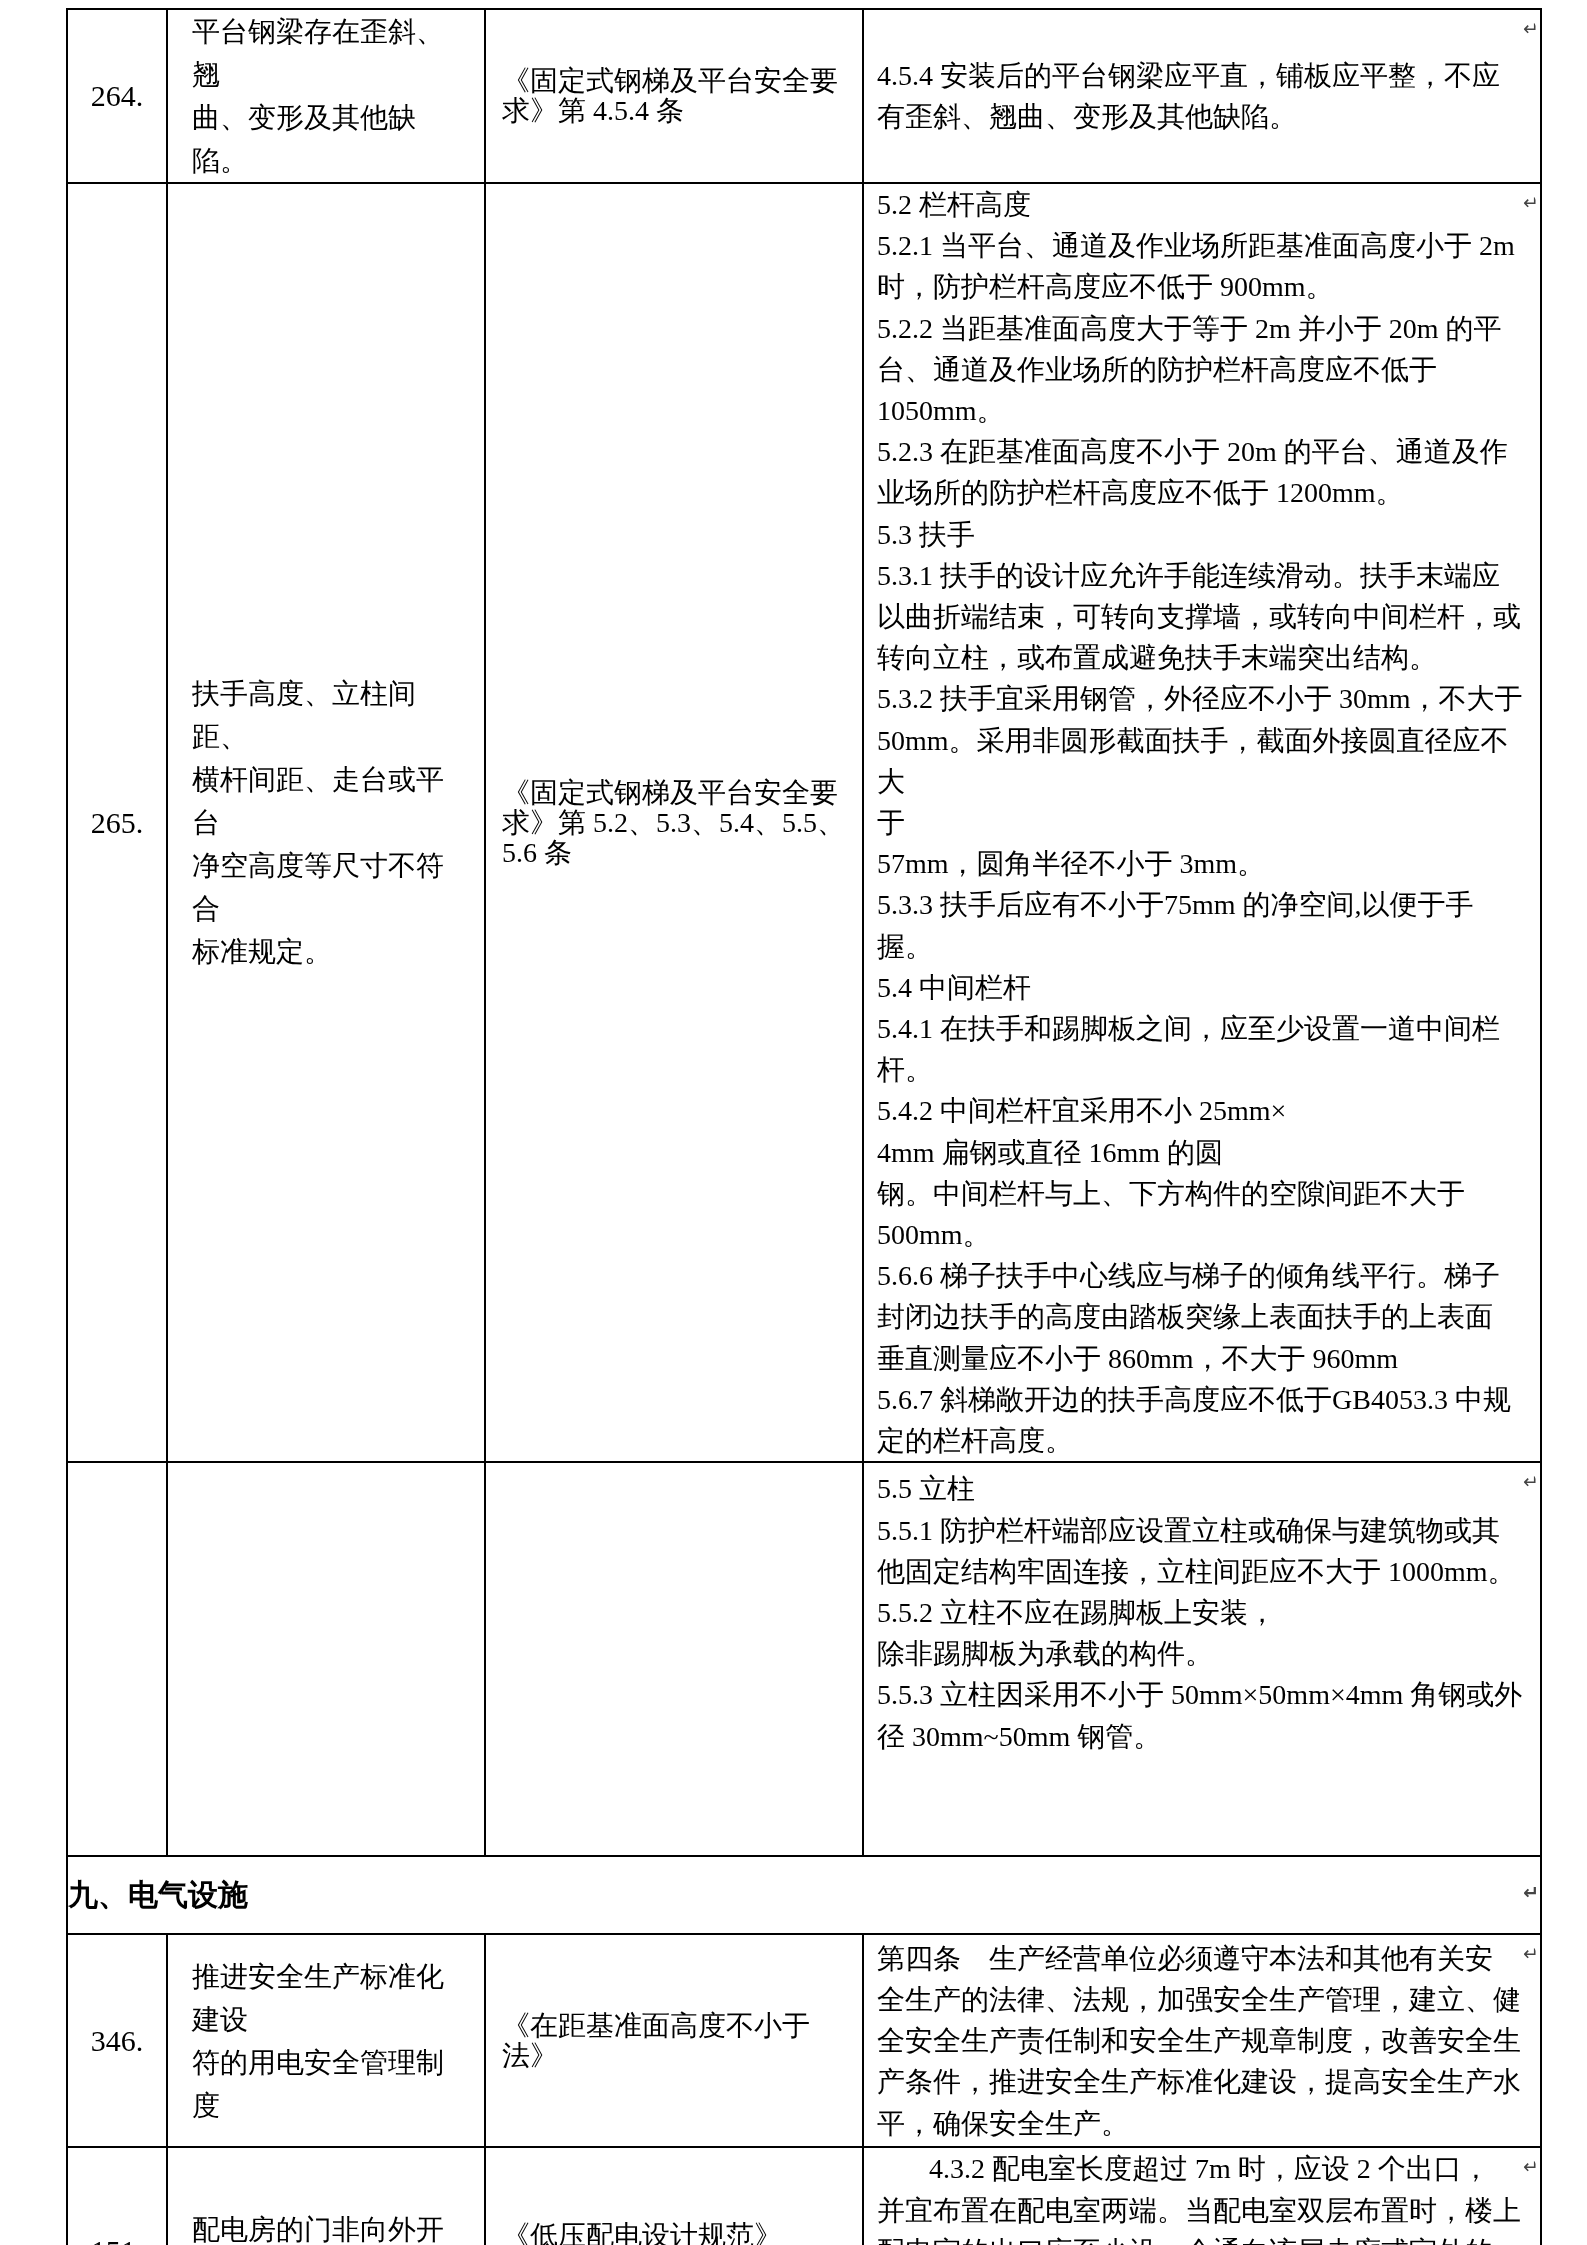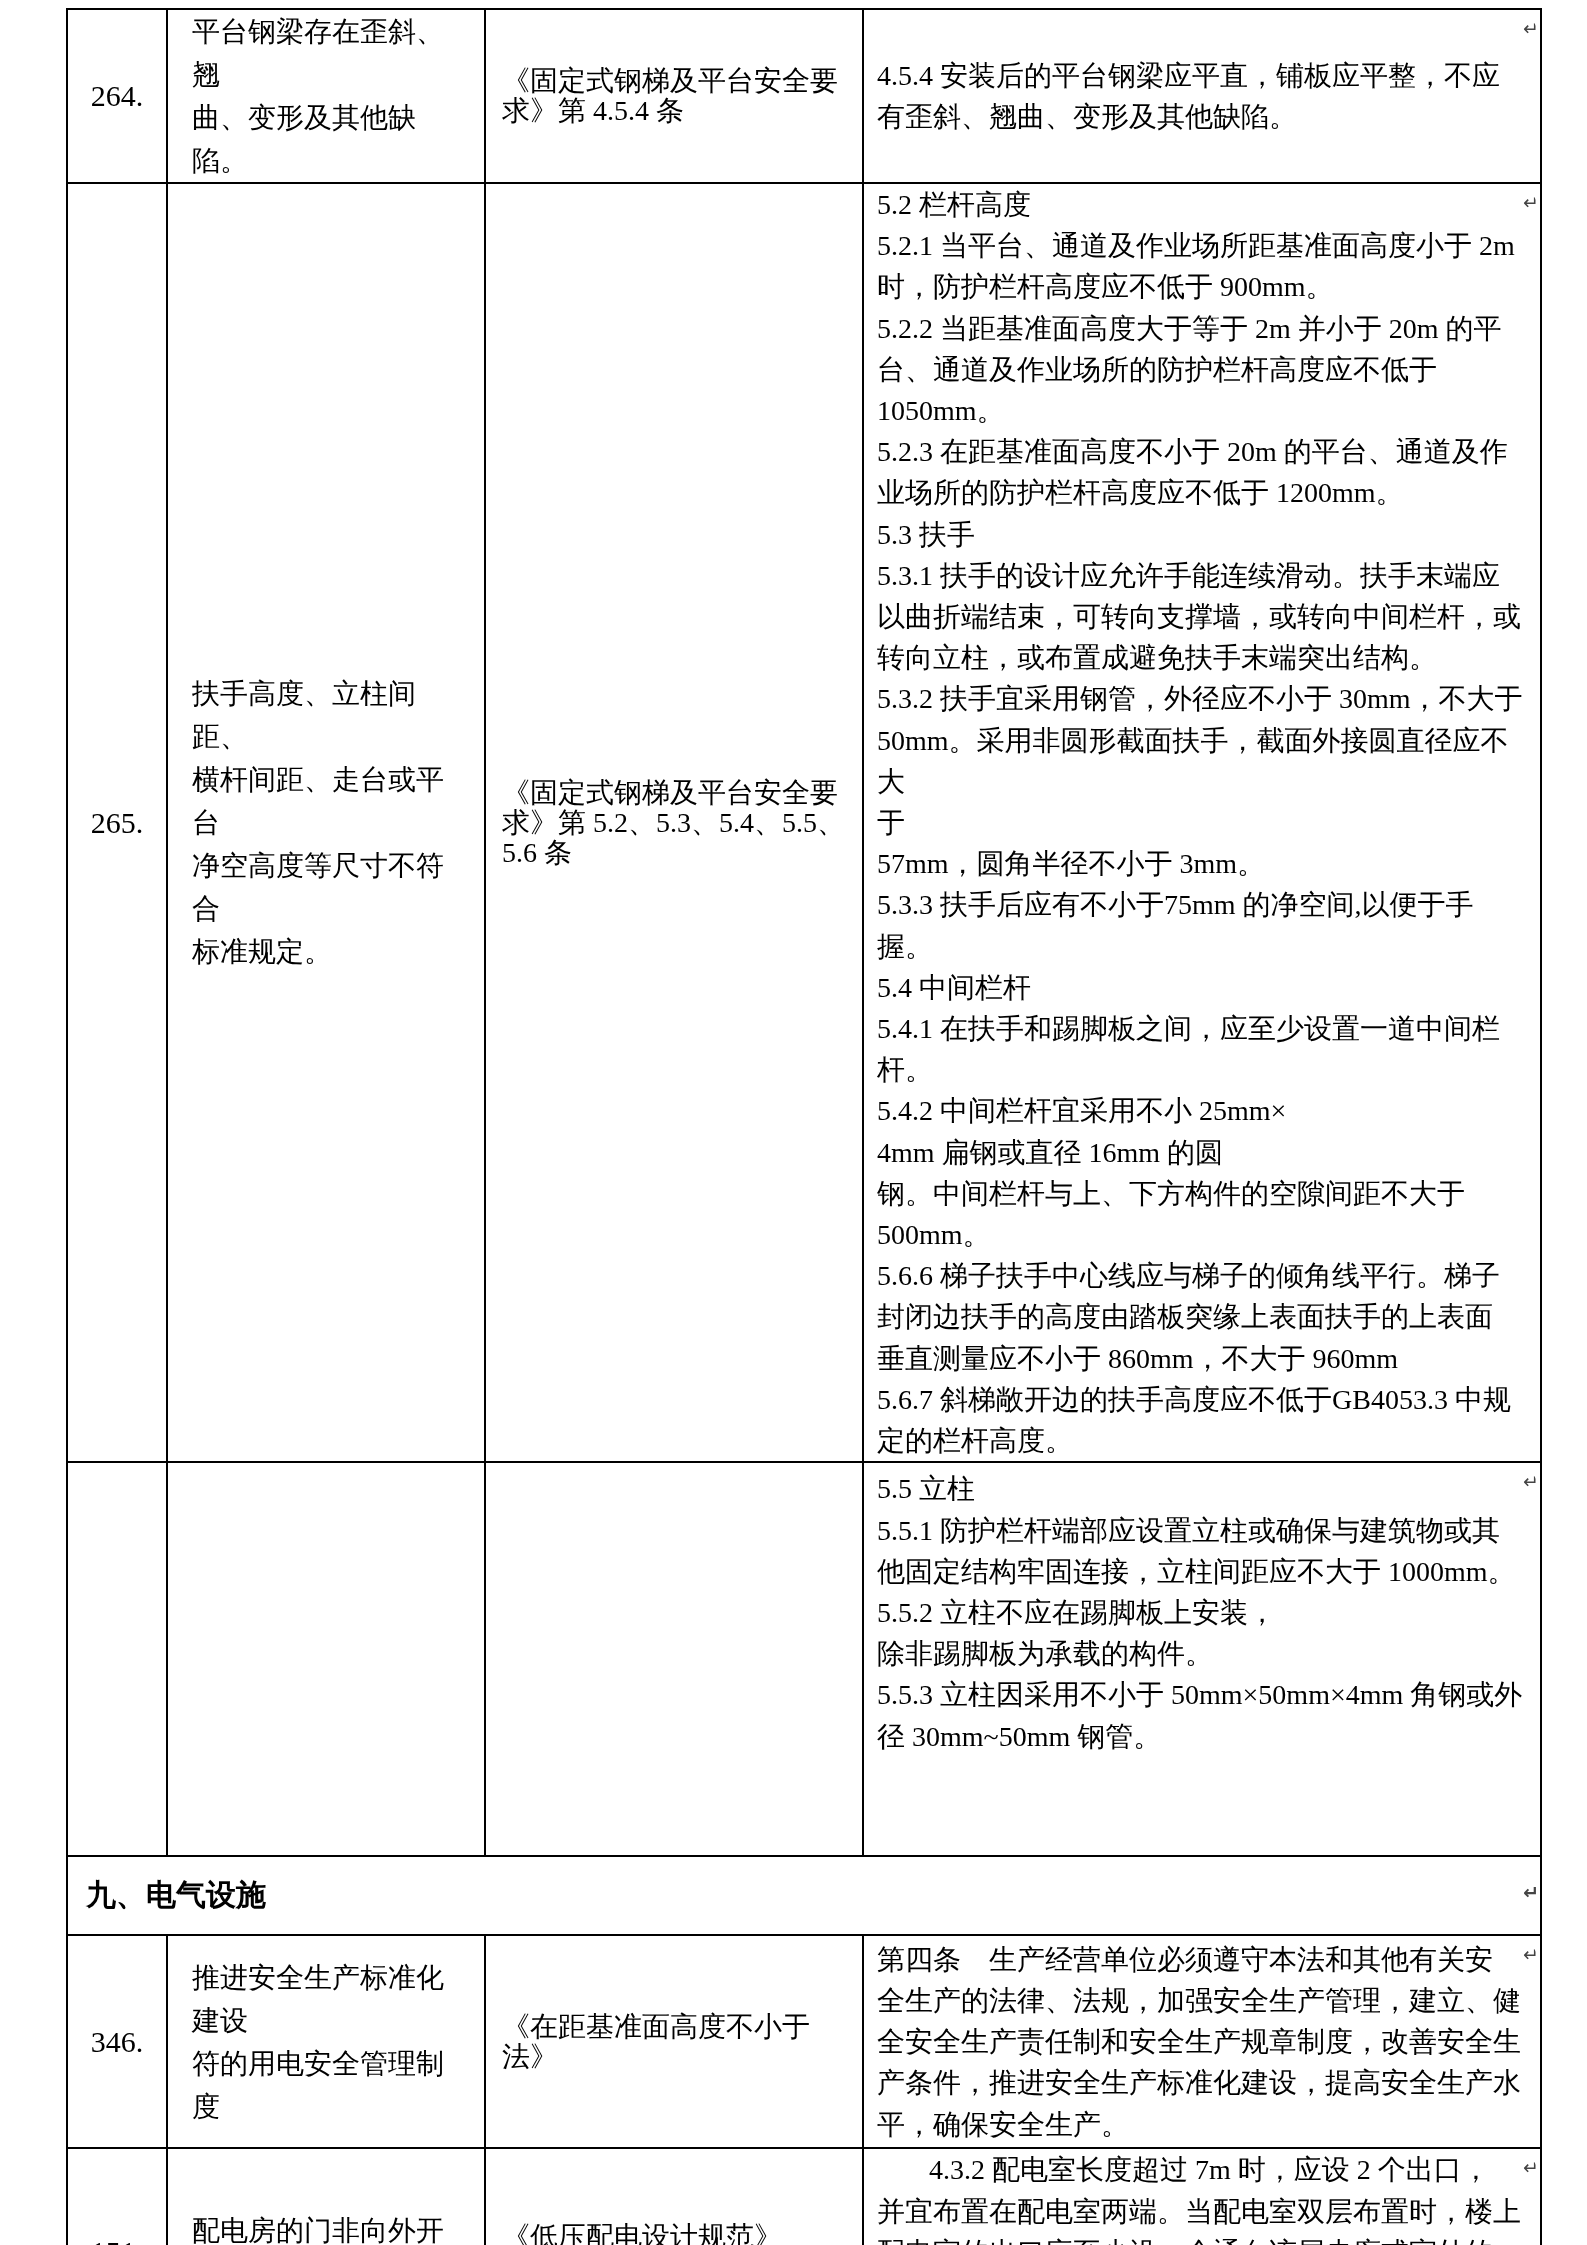--- a/index.html
+++ b/index.html
@@ -5,21 +5,21 @@
   html,body{margin:0;padding:0;}
   body{
     width:1587px;height:2245px;background:#ffffff;position:relative;
     font-family:"Liberation Serif","DejaVu Serif",serif;color:#000;
     -webkit-font-smoothing:antialiased;
   }
   table.reg{
     position:absolute;left:66px;top:8px;width:1474px;
     border-collapse:collapse;table-layout:fixed;
   }
-  td{border:2px solid #000;padding:18px;vertical-align:middle;overflow:hidden;}
+  td{border:2px solid #000;padding:0;vertical-align:middle;overflow:hidden;}
   
   tr.r264{height:84px;}
   tr.r265{height:1197px;}
   tr.r55{height:394px;}
   tr.rhead{height:78px;}
   tr.r266{height:213px;}
   tr.r267{height:202px;}
   
   td.c-num{text-align:center;font-size:30px;line-height:40px;}
   td.c-issue{padding:0 14px 0 24px;font-size:28px;line-height:43px;white-space:pre-line;}

